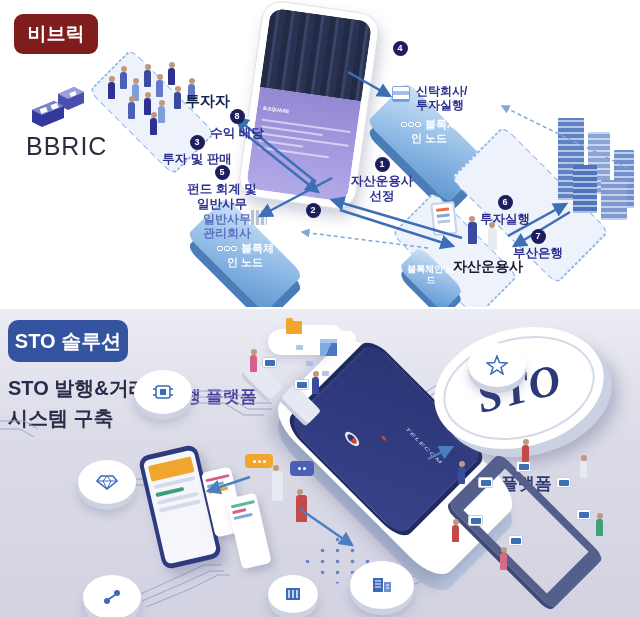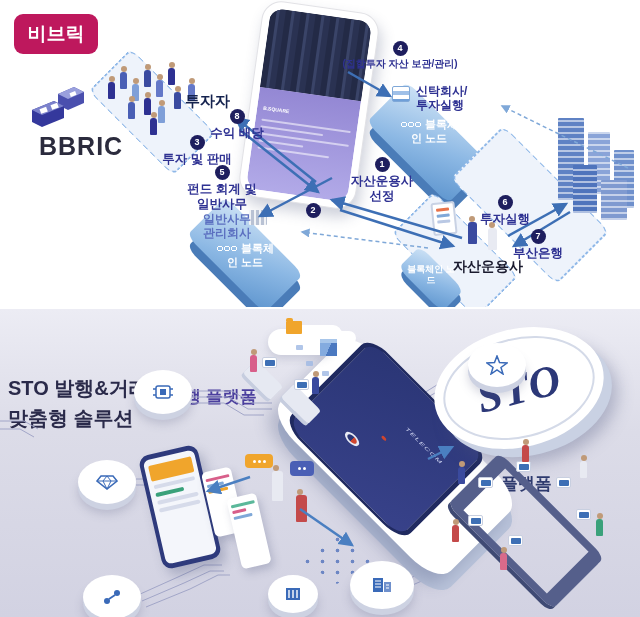--- a/index.html
+++ b/index.html
@@ -2,21 +2,21 @@
 <html><head>
 <meta charset="utf-8">
 <style>
   * { margin:0; padding:0; box-sizing:border-box; }
   html,body { background:#fff; }
   body { font-family:"Liberation Sans","DejaVu Sans",sans-serif; }
   .canvas { position:relative; width:640px; height:617px; overflow:hidden; background:#fff; }
 
   
   .abs { position:absolute; }
-  .badge { position:absolute; background:#be185d; color:#fff; font-weight:bold;
+  .badge { position:absolute; background:#7f1d1d; color:#fff; font-weight:bold;
            display:flex; align-items:center; justify-content:center; border-radius:9px; }
   .step { position:absolute; text-align:center; color:#2e3192; font-weight:bold; font-size:12.5px; line-height:1.2; }
   .step .num { display:inline-flex; width:15px; height:15px; border-radius:50%; background:#1e1e5e;
                color:#fff; font-size:9px; align-items:center; justify-content:center; margin-bottom:2px; }
   .step .l { display:block; }
   .step .l:empty { display:none; }
   .step .sub { font-size:10px; font-weight:bold; }
   .diamond { position:absolute; transform:rotate(45deg) scaleY(0.5); border-radius:12px; }
   .dashed-d { background:#eef3fb; border:2px dashed #8fb8e8; }
   .plat-top { background:linear-gradient(135deg,#cfe3f6 0%,#8cb8e4 55%,#5f96cf 100%); border-radius:12px; }
@@ -27,21 +27,21 @@
   .mon { position:absolute; width:15px; height:11px; background:#fff; border:1px solid #c8cfe0; border-radius:2px; }
   .mon::after { content:""; position:absolute; inset:1.5px; background:#3d6fb5; border-radius:1px; }
   .circle-chip { position:absolute; background:#fff; border-radius:50%;
                  box-shadow:0 6px 0 #cdd2e2, 0 10px 10px rgba(90,95,130,.25);
                  display:flex; align-items:center; justify-content:center; }
   .bld { position:absolute; background-image:repeating-linear-gradient(0deg, rgba(255,255,255,.55) 0 2px, transparent 2px 6px); border-radius:1px; }
 
   
   .sec-top { position:absolute; left:0; top:0; width:640px; height:307px; background:#fff; }
   .bbric-badge { left:14px; top:14px; width:84px; height:40px; font-size:19px; }
-  .bbric-text { position:absolute; left:26px; top:132px; font-size:25px; font-weight:bold; color:#2b2b3d; letter-spacing:1px;margin-left:13px; }
+  .bbric-text { position:absolute; left:26px; top:132px; font-size:25px; font-weight:normal; color:#2b2b3d; letter-spacing:1px; }
 
   .phone1 { position:absolute; left:250px; top:6px; width:118px; height:198px; background:#fff;
             border:1px solid #e2e2e6; border-radius:20px; transform:rotate(8deg);
             box-shadow:4px 8px 14px rgba(60,70,110,.25); padding:7px; }
   .phone1 .scr { width:100%; height:100%; border-radius:13px; overflow:hidden; }
   .phone1 .city { height:44%; background:
       repeating-linear-gradient(90deg,#232a46 0 6px,#3a4468 6px 9px,#2a3252 9px 15px),
       #1a2038; }
   .phone1 .app { height:56%; background:linear-gradient(180deg,#9488d4,#b2aae8); position:relative; padding:8px 6px; }
   .phone1 .app .t { color:#fff; font-size:5px; font-weight:bold; }
@@ -236,21 +236,20 @@
     </div>
     <div class="step" style="left:258px;top:202px;width:110px">
       <span class="num">2</span>
     </div>
     <div class="step" style="left:147px;top:134px;width:100px">
       <span class="num">3</span>
       <span class="l">투자 및 판매</span>
     </div>
     <div class="step" style="left:320px;top:40px;width:160px">
       <span class="num">4</span>
-      <span class="l sub">(집합투자 자산 보관/관리)</span>
     </div>
     <div class="step" style="left:172px;top:164px;width:100px">
       <span class="num">5</span>
       <span class="l">펀드 회계 및</span>
       <span class="l">일반사무</span>
     </div>
     <div class="step" style="left:465px;top:194px;width:80px">
       <span class="num">6</span>
       <span class="l">투자실행</span>
     </div>
@@ -259,23 +258,24 @@
       <span class="l">부산은행</span>
     </div>
     <div class="step" style="left:197px;top:108px;width:80px">
       <span class="num">8</span>
       <span class="l">수익 배당</span>
     </div>
   </section>
 
   <section class="sec-bot">
 
+    <div class="badge sto-badge">STO 솔루션</div>
     <div class="sto-desc">
       <span style="display:block">STO 발행&amp;거래</span>
-      <span style="display:block">맞춤형 솔루션</span>
+      <span style="display:block">시스템 구축</span>
     </div>
     <div class="lbl-issue">발행 플랫폼</div>
     <div class="lbl-dist">유통 플랫폼</div>
 
     <svg class="overlay" width="640" height="310">
       <g stroke="#a2a6c8" stroke-width="1" fill="none">
         <path d="M192,82 h40 l20,12 h20"></path>
           <path d="M192,88 h36 l20,12 h24"></path>
           <path d="M192,94 h32 l20,12 h20"></path>
         <path d="M136,170 h34 l26,16 h18"></path>

